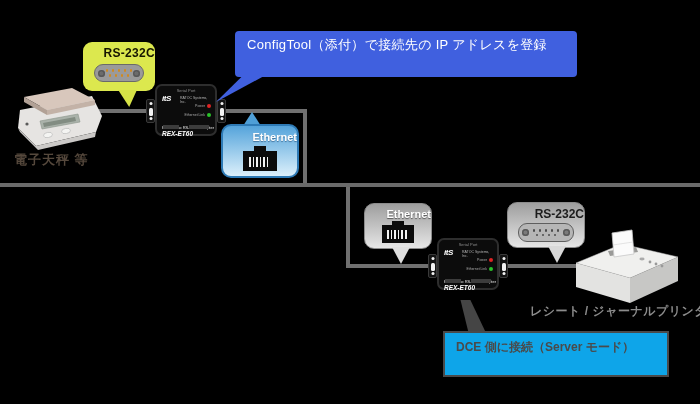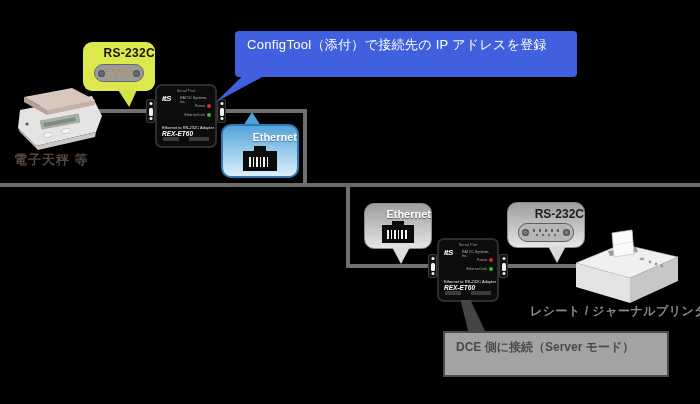--- a/index.html
+++ b/index.html
@@ -16,21 +16,21 @@
   .bubble-lblue .cap { font-size:11px; font-weight:bold; color:#fff; text-shadow:0 1px 1px rgba(0,40,80,.5); }
   .bubble-silver { background:linear-gradient(#9e9e9e,#e6e6e6); border:1px solid #8c8c8c; border-radius:10px; padding-top:4px; }
   .bubble-silver .cap-w { font-size:11px; font-weight:bold; color:#fff; text-shadow:0 1px 1px rgba(60,60,60,.8); }
   .bubble-silver .cap-b { font-size:12px; font-weight:bold; color:#1c1c1c; }
   .tail { position:absolute; }
 
   
   .note-blue { position:absolute; background:#4060df; color:#fff; border-radius:4px;
                font-size:13px; line-height:19px; padding:4px 12px; letter-spacing:.3px; white-space:nowrap; }
   
-  .note-dark { position:absolute; border:2px solid #4a4a4a; color:#4a4a4a; background:#a3a3a3;
+  .note-dark { position:absolute; border:2px solid #4a4a4a; color:#4a4a4a; background:#0ea5e9;
                font-size:12px; font-weight:bold; line-height:18px; padding:5px 11px; white-space:nowrap; }
 
   
   .db9 { position:relative; margin:4px auto 0; background:#9a9a9a; border:1px solid #6a6a6a;
          border-radius:9px; display:flex; align-items:center; justify-content:space-between; padding:0 3px; }
   .db9 .screw { width:7px; height:7px; border-radius:50%; background:#6b6b6b;
                 box-shadow:inset 0 0 0 1.5px #585858, inset 1px 1px 1px #8f8f8f; }
   .db9 .pins { display:flex; flex-direction:column; align-items:center; gap:2px; }
   .db9 .prow { display:flex; gap:3.5px; }
   .db9 .pin { width:2.6px; height:2.6px; border-radius:50%; background:var(--pin,#d08a20); }
@@ -38,21 +38,21 @@
   .db9.silver .screw { background:#7a7a7a; }
 
   
   .rj45 { position:relative; width:34px; height:25px; margin:3px auto 0; }
   .rj45 .tab  { position:absolute; left:11px; top:0; width:12px; height:6px; background:#0b0b0b; }
   .rj45 .bdy  { position:absolute; left:0; top:5px; width:34px; height:20px; background:#0b0b0b; }
   .rj45 .pins { position:absolute; left:6px; top:11px; width:22px; height:10px;
                 background:repeating-linear-gradient(90deg,#f2f2f2 0 1.5px,#0b0b0b 1.5px 3.6px); }
 
   
-  .device { position:absolute; width:62px; height:64px; background:#0c0c0c;
+  .device { position:absolute; width:62px; height:52px; background:#0c0c0c;
             border:2px solid #2e2e2e; border-radius:7px; }
   .device .tl   { position:absolute; top:2px; left:0; width:100%; text-align:center; font-size:4px; color:#8d8d8d; }
   .device .lg   { position:absolute; left:5px; top:8px; font-size:8px; font-weight:bold; font-style:italic; color:#fff; letter-spacing:-.5px; }
   .device .lgs  { position:absolute; left:23px; top:10px; width:32px; font-size:3.5px; line-height:4px; color:#b5b5b5; text-align:left; }
   .device .ledrow { position:absolute; right:4px; display:flex; align-items:center; gap:2px; }
   .device .ledlab { font-size:3.5px; color:#a8a8a8; }
   .device .led  { width:4px; height:4px; border-radius:50%; }
   .device .nm   { position:absolute; left:5px; top:39px; font-size:4px; color:#e8e8e8; }
   .device .mdl  { position:absolute; left:5px; top:44px; font-size:6.5px; font-weight:bold; font-style:italic; color:#fff; }
   .device .fb1  { position:absolute; left:6px; bottom:5px; width:16px; height:4px; background:#3c3c3c; }

